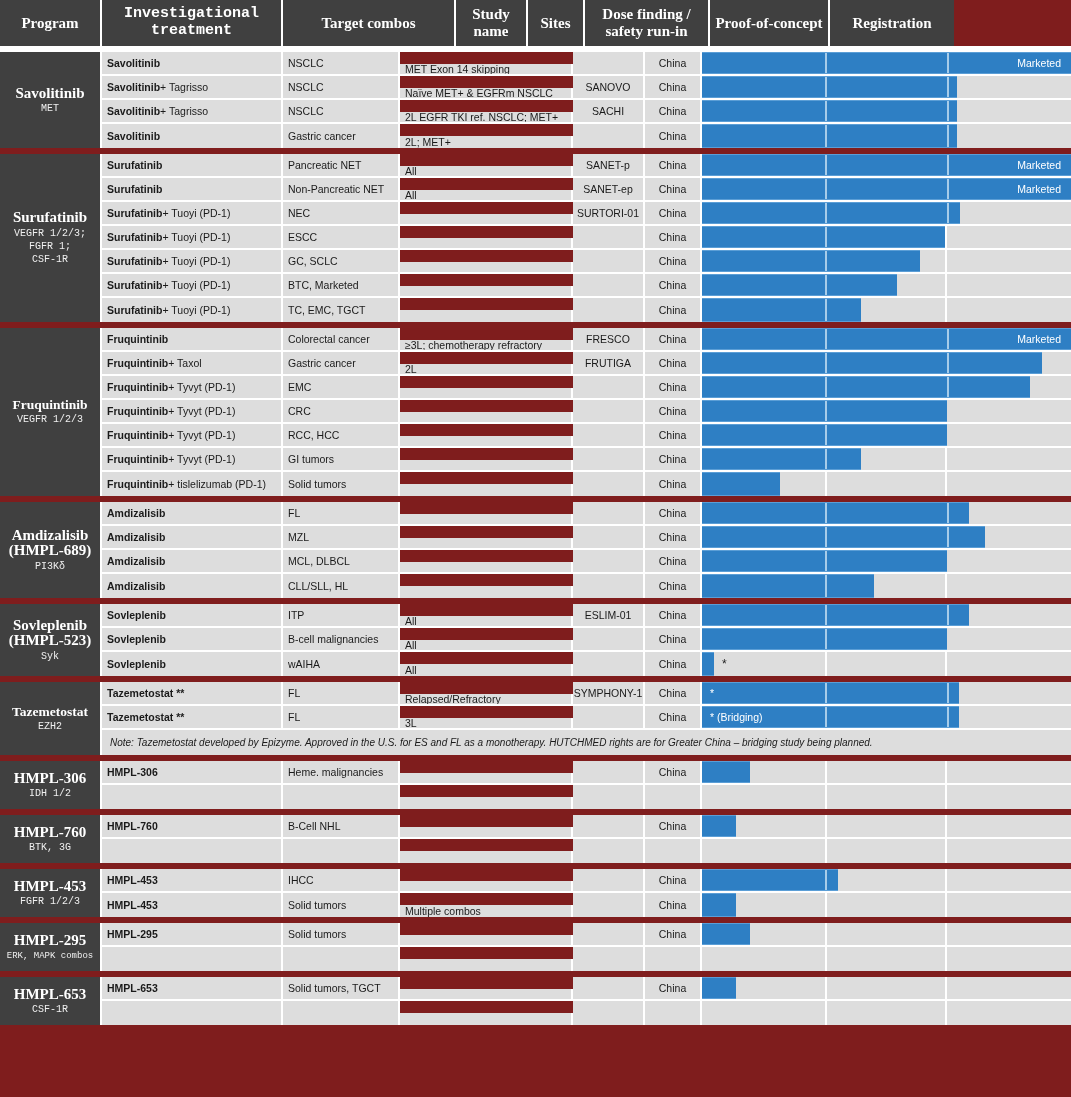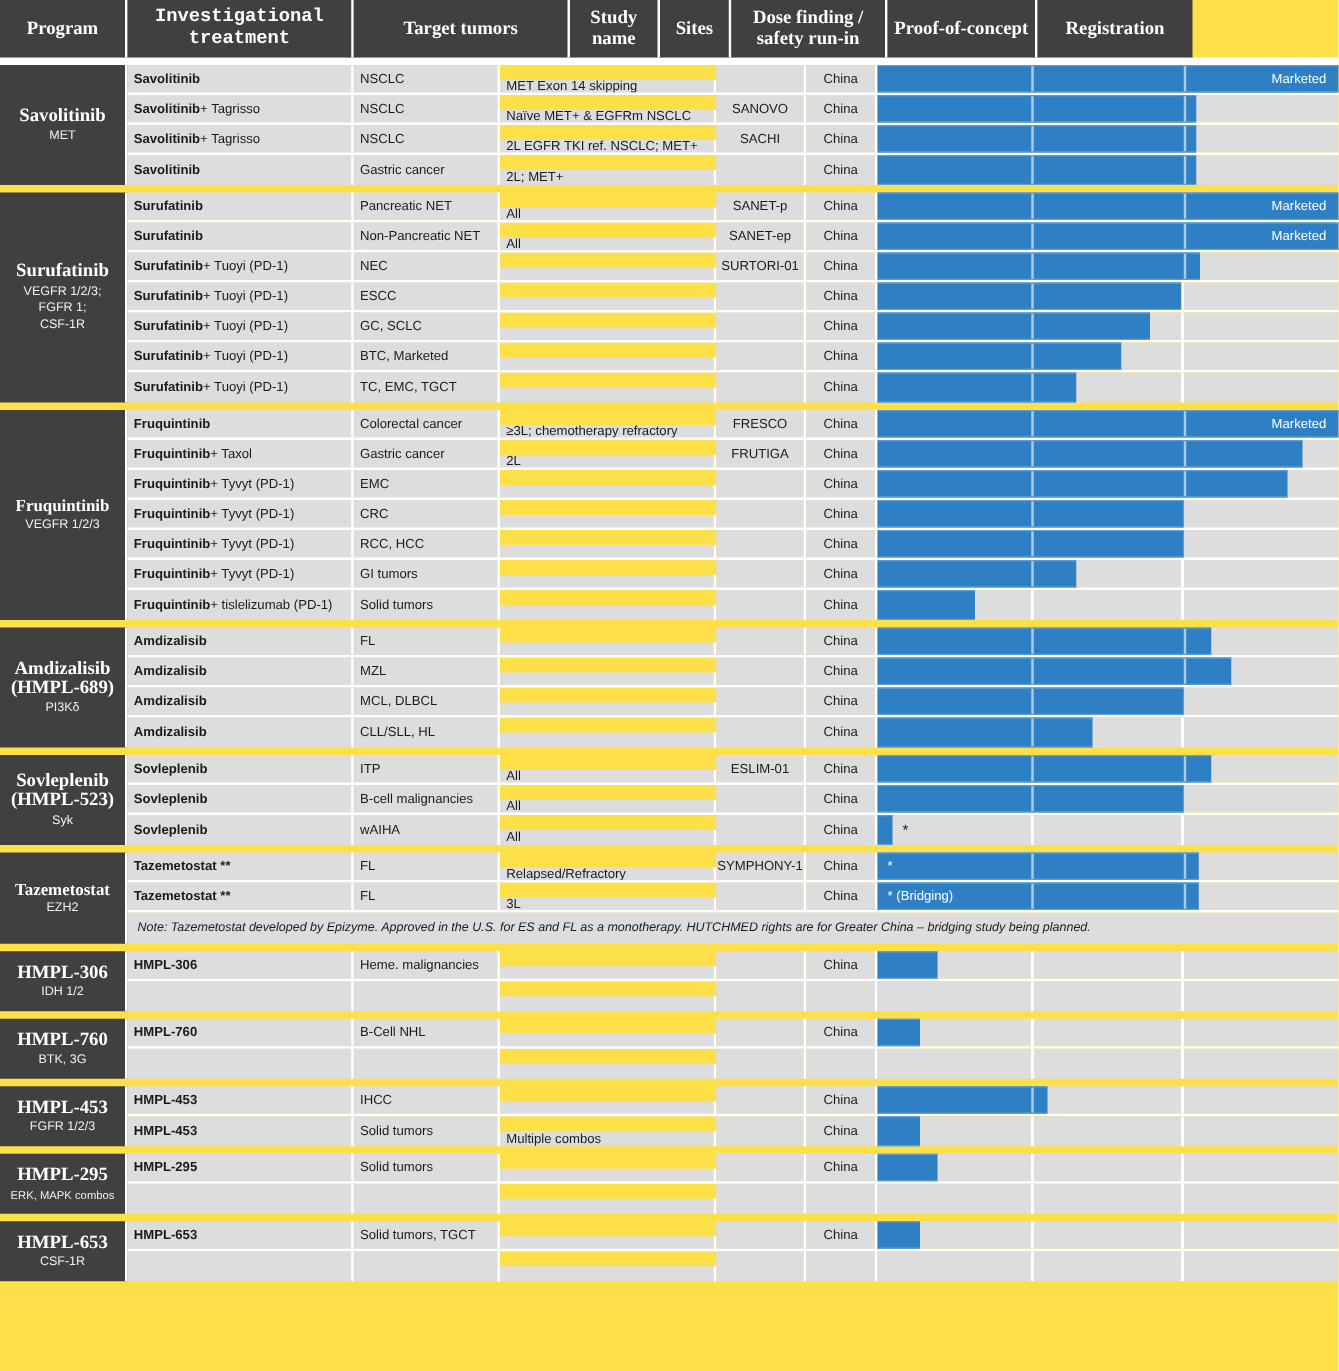--- a/index.html
+++ b/index.html
@@ -1,21 +1,21 @@
 <!DOCTYPE html>
 <html><head>
 <meta charset="utf-8">
 <style>
   html,body{margin:0;padding:0;background:#ffffff;}
   body{
     width:1071px;height:1097px;
     font-family:"Liberation Sans", sans-serif;
     -webkit-font-smoothing:antialiased;
   }
-  #pipeline{position:relative;width:1071px;height:1097px;overflow:hidden;background:#fde047;}
+  #pipeline{position:relative;width:1071px;height:1097px;overflow:hidden;background:#7f1d1d;}
 
   
   .hdr-row{display:flex;height:46px;width:1071px;}
   .hdr-cell{
     background:#404040;color:#ffffff;
     font-family:"Liberation Serif", serif;
     font-weight:bold;font-size:15px;
     display:flex;align-items:center;justify-content:center;
     text-align:center;line-height:1.12;
     border-right:2px solid #ffffff;
@@ -32,21 +32,21 @@
     display:flex;flex-direction:column;align-items:center;justify-content:center;
     text-align:center;box-sizing:border-box;padding:2px 1px;
     border-right:2px solid #ffffff;
   }
   .prog-name{
     font-family:"Liberation Serif", serif;
     font-weight:bold;font-size:15px;line-height:1.05;
   }
   .prog-name.small{font-size:13.5px;}
   .prog-target{
-    font-family:Liberation Sans, sans-serif;
+    font-family:Liberation Mono, monospace;
     font-size:10px;line-height:1.12;margin-top:2px;color:#f0f0f0;
   }
   .prog-target.tiny{font-size:9px;}
 
   .rows{flex:1 1 auto;display:flex;flex-direction:column;}
 
   .row{display:flex;height:24px;box-sizing:border-box;}
   .cell{
     background:#dddddd;
     border-bottom:2px solid #ffffff;
@@ -110,21 +110,21 @@
   .spacer{height:6px;width:1071px;background:#ffffff;}
 </style>
 </head>
 <body>
 
 <div id="pipeline">
 
   <div class="hdr-row">
     <div class="hdr-cell" style="width:102px;flex:0 0 102px;">Program</div>
     <div class="hdr-cell" style="width:181px;flex:0 0 181px;font-family:Liberation Mono, monospace;">Investigational treatment</div>
-    <div class="hdr-cell" style="width:173px;flex:0 0 173px;">Target tumors</div>
+    <div class="hdr-cell" style="width:173px;flex:0 0 173px;">Target combos</div>
     <div class="hdr-cell" style="width:72px;flex:0 0 72px;">
       <span style="display:block">
         <span>Study</span><br>
         <span>name</span>
       </span>
     </div>
     <div class="hdr-cell" style="width:57px;flex:0 0 57px;">Sites</div>
     <div class="hdr-cell" style="width:125px;flex:0 0 125px;">
       <span style="display:block">
         <span>Dose finding /</span><br>

